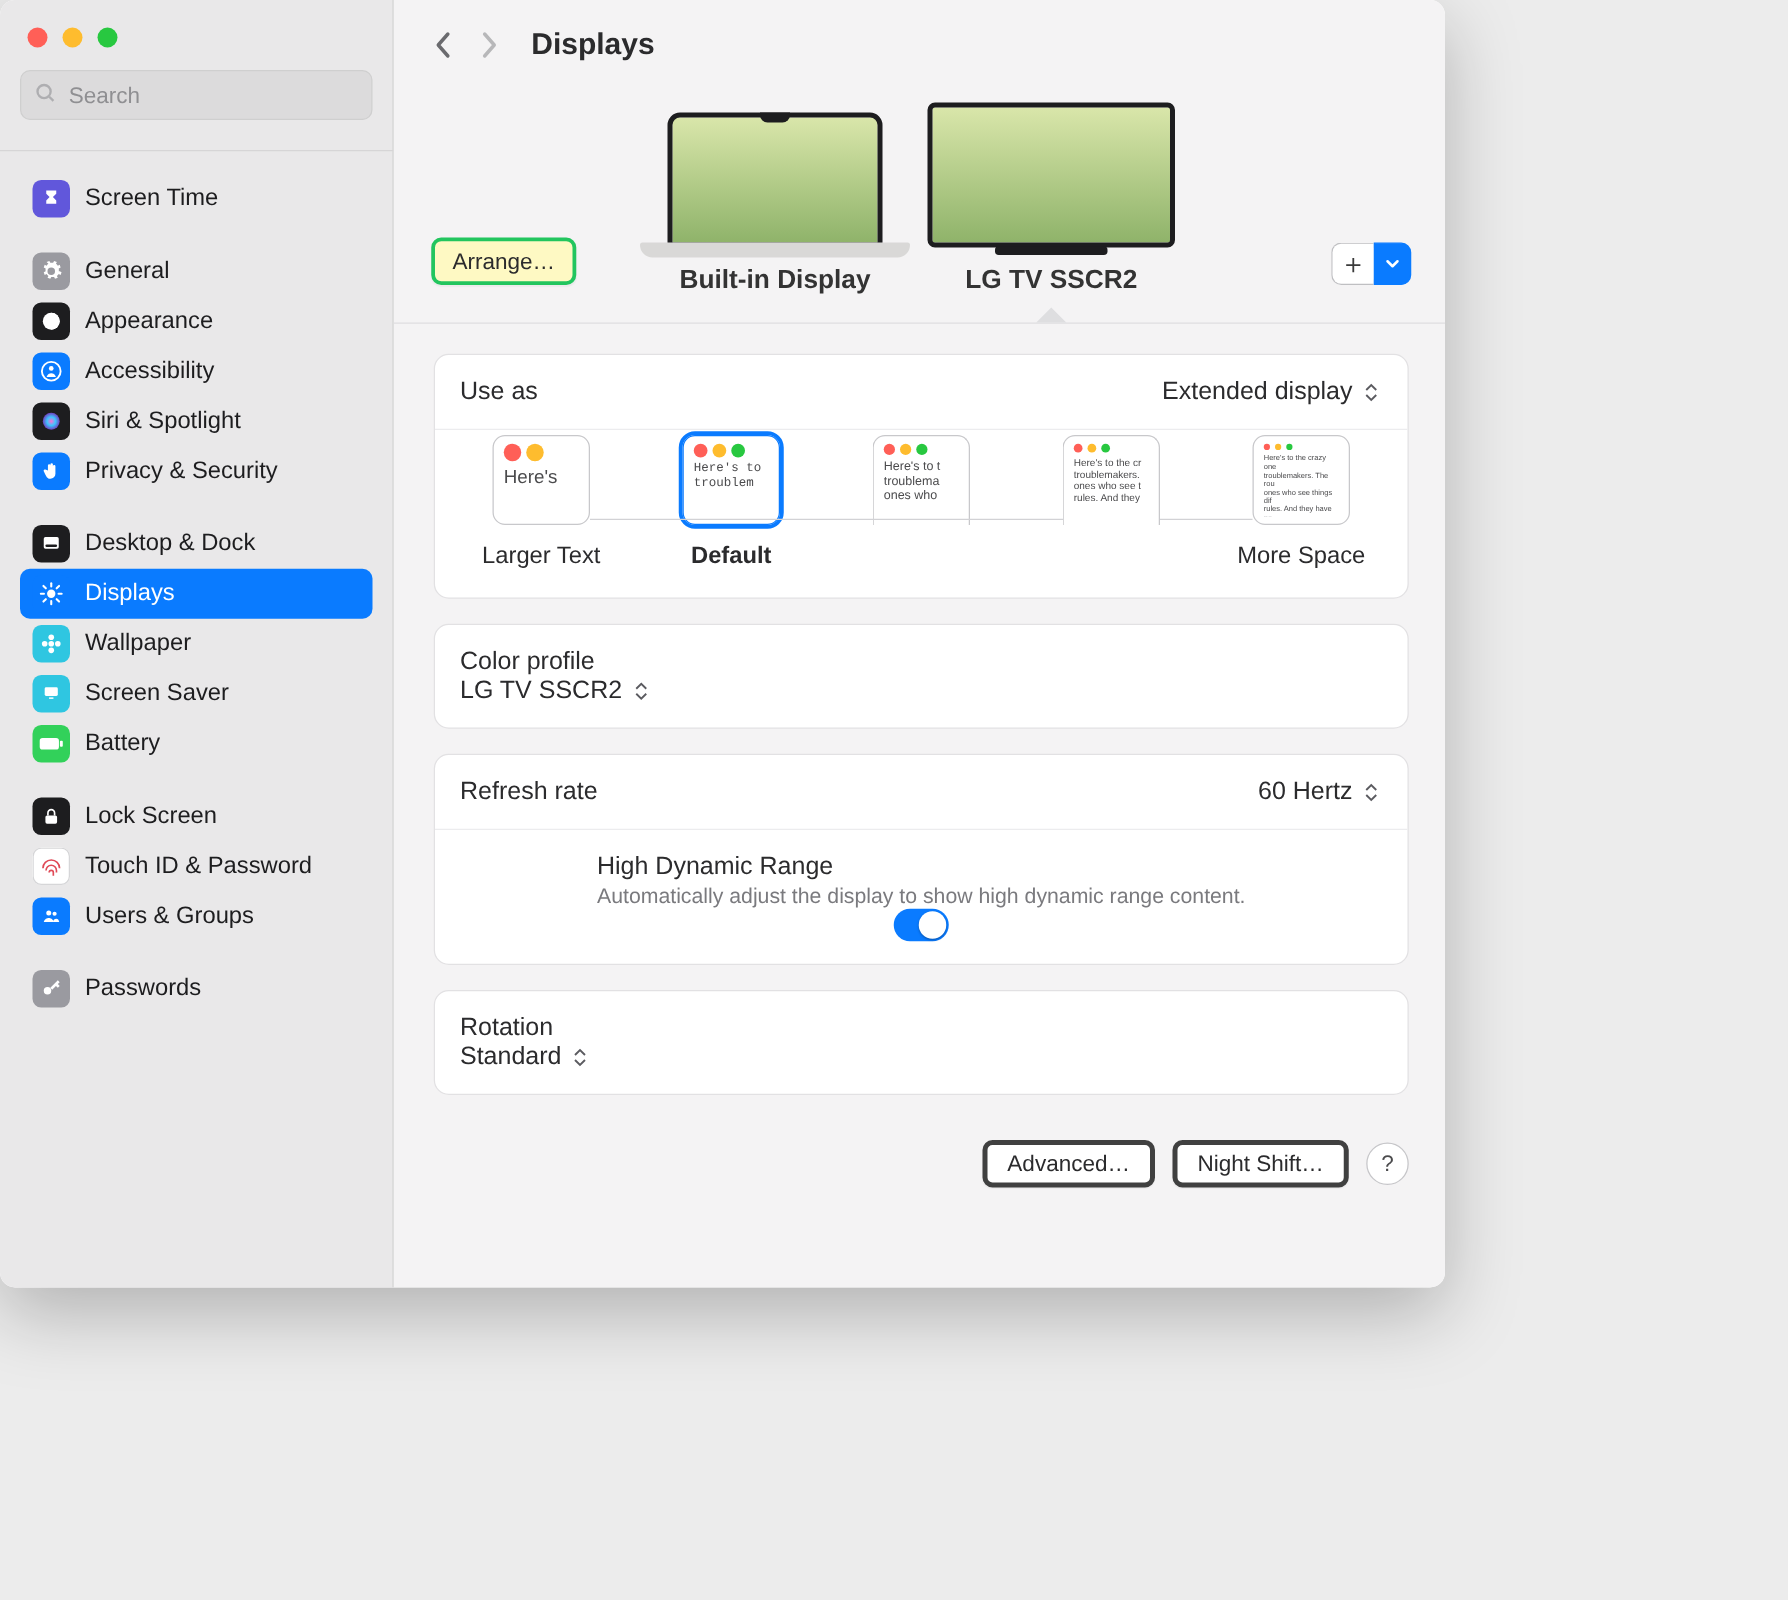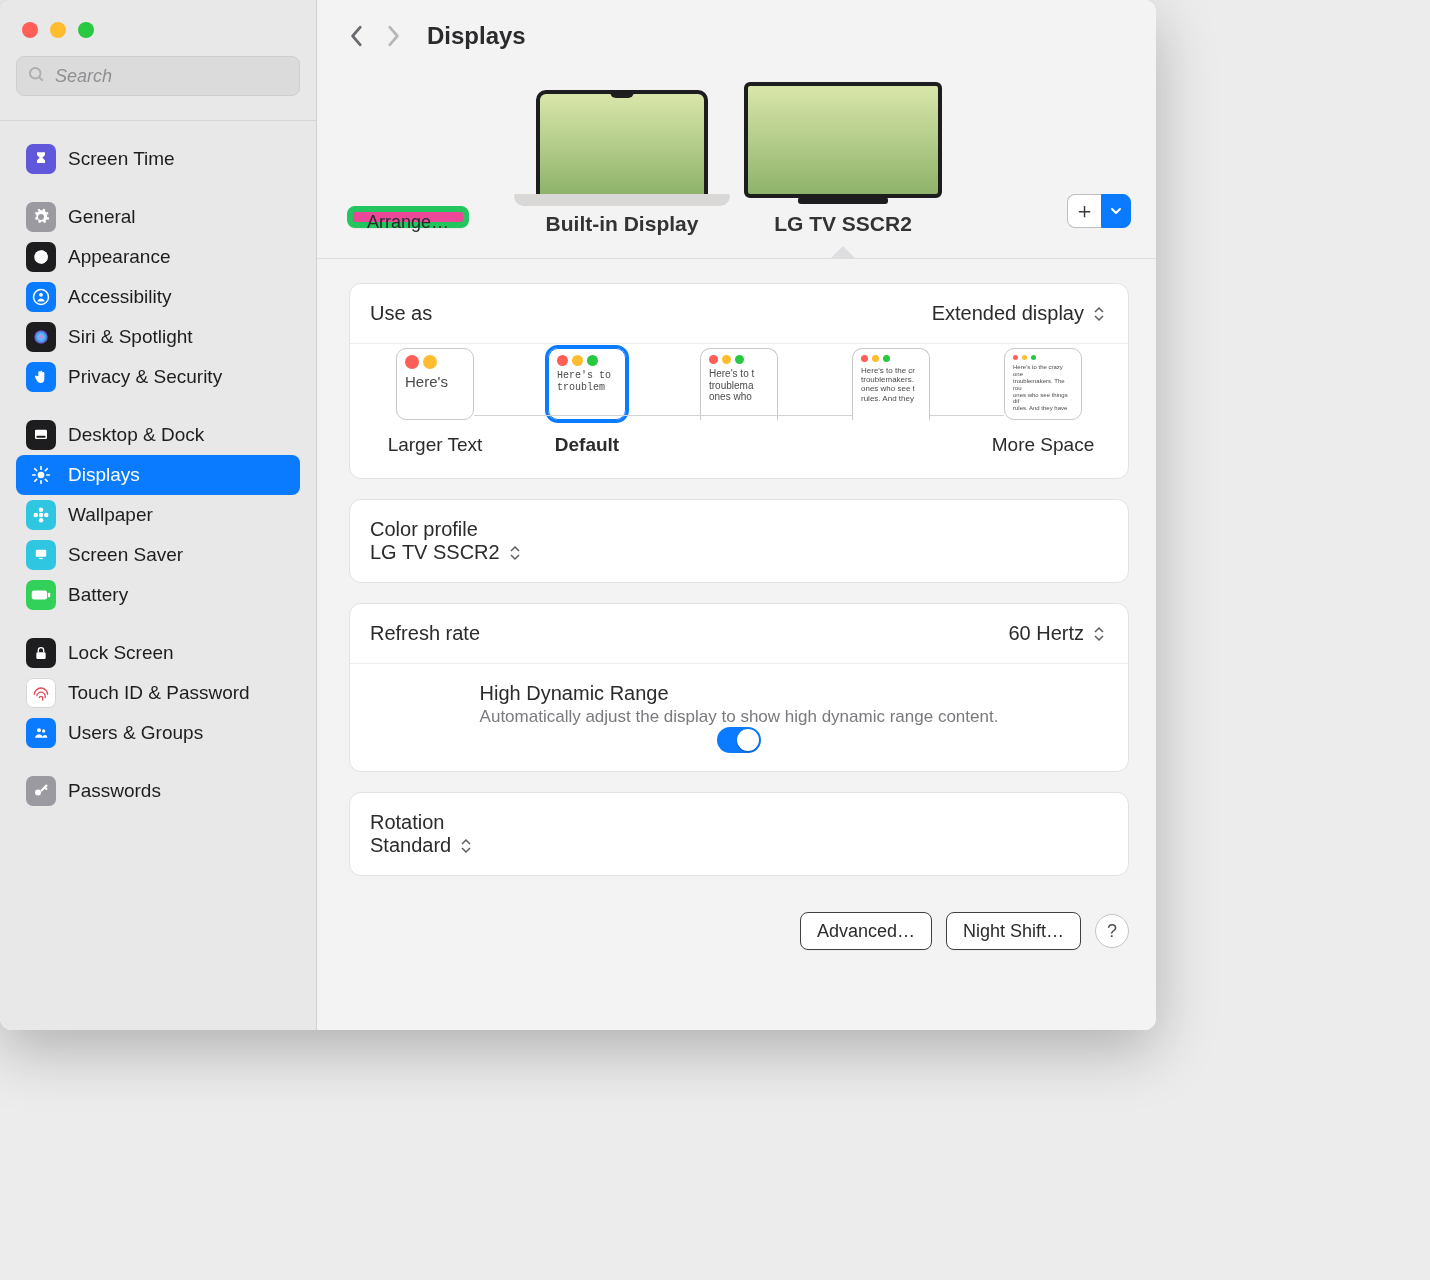--- a/index.html
+++ b/index.html
@@ -39,21 +39,21 @@
   .search-wrap { padding: 10px 16px 14px 16px; }
   .search {
     display: flex; align-items: center; gap: 10px;
     background: #dcdbdc; border: 1px solid #cfcfcf;
     border-radius: 8px; height: 40px; padding: 0 10px;
     color: #8a8a8e;
   }
   .search svg { width: 18px; height: 18px; opacity: .55; }
   .search input {
     border: none; outline: none; background: transparent;
-    flex: 1; font-size: 18px; color: #3a3a3a; font-style: italic;
+    flex: 1; font-size: 18px; color: #3a3a3a;
   }
   .search input::placeholder { color: #8f8f92; }
   .sb-list { flex: 1; overflow: hidden; padding: 0 16px; }
   .sb-group { margin-top: 18px; }
   .sb-group:first-child { margin-top: 8px; }
   .sb-item {
     display: flex; align-items: center; gap: 12px;
     height: 40px; border-radius: 8px; padding: 0 10px;
     cursor: default;
     font-size: 19px;
@@ -79,22 +79,22 @@
   }
   .nav-btn.disabled { color: #b7b7b9; }
   .title { font-size: 24px; font-weight: 700; color: #2b2b2d; }
 
   .display-picker {
     display: flex; align-items: flex-end; justify-content: center;
     gap: 36px; padding: 10px 28px 0 28px; position: relative;
   }
   .arrange-btn {
     position: absolute; left: 30px; bottom: 8px;
-    background: #ec4899; border: 6px solid #22c55e;
-    border-radius: 8px; height: 22px; padding: 0 14px;
+    background: #fef9c3; border: 3px solid #22c55e;
+    border-radius: 8px; height: 38px; padding: 0 14px;
     font-size: 18px; color: #2b2b2d;
     box-shadow: 0 1px 1px rgba(0,0,0,.04);
   }
   .add-cluster {
     position: absolute; right: 30px; bottom: 8px;
     display: flex; align-items: center;
   }
   .plus-btn {
     display: flex; align-items: center; justify-content: center;
     width: 34px; height: 34px;
@@ -203,21 +203,21 @@
     content: ""; position: absolute; right: 2px; top: 2px;
     width: 22px; height: 22px; background: #fff; border-radius: 11px;
     box-shadow: 0 1px 2px rgba(0,0,0,.3);
   }
 
   .footer {
     display: flex; justify-content: flex-end; align-items: center;
     gap: 14px; padding: 8px 32px 0;
   }
   .btn {
-    background: #fff; border: 1px solid #404040;
+    background: #fff; border: 4px solid #404040;
     border-radius: 8px; height: 38px; padding: 0 16px;
     font-size: 18px; color: #2b2b2d;
     box-shadow: 0 1px 1px rgba(0,0,0,.04);
   }
   .help-btn {
     width: 34px; height: 34px; border-radius: 17px;
     background: #fff; border: 1px solid #c6c6c9;
     font-size: 18px; color: #4b4b4d;
     display: flex; align-items: center; justify-content: center;
   }

